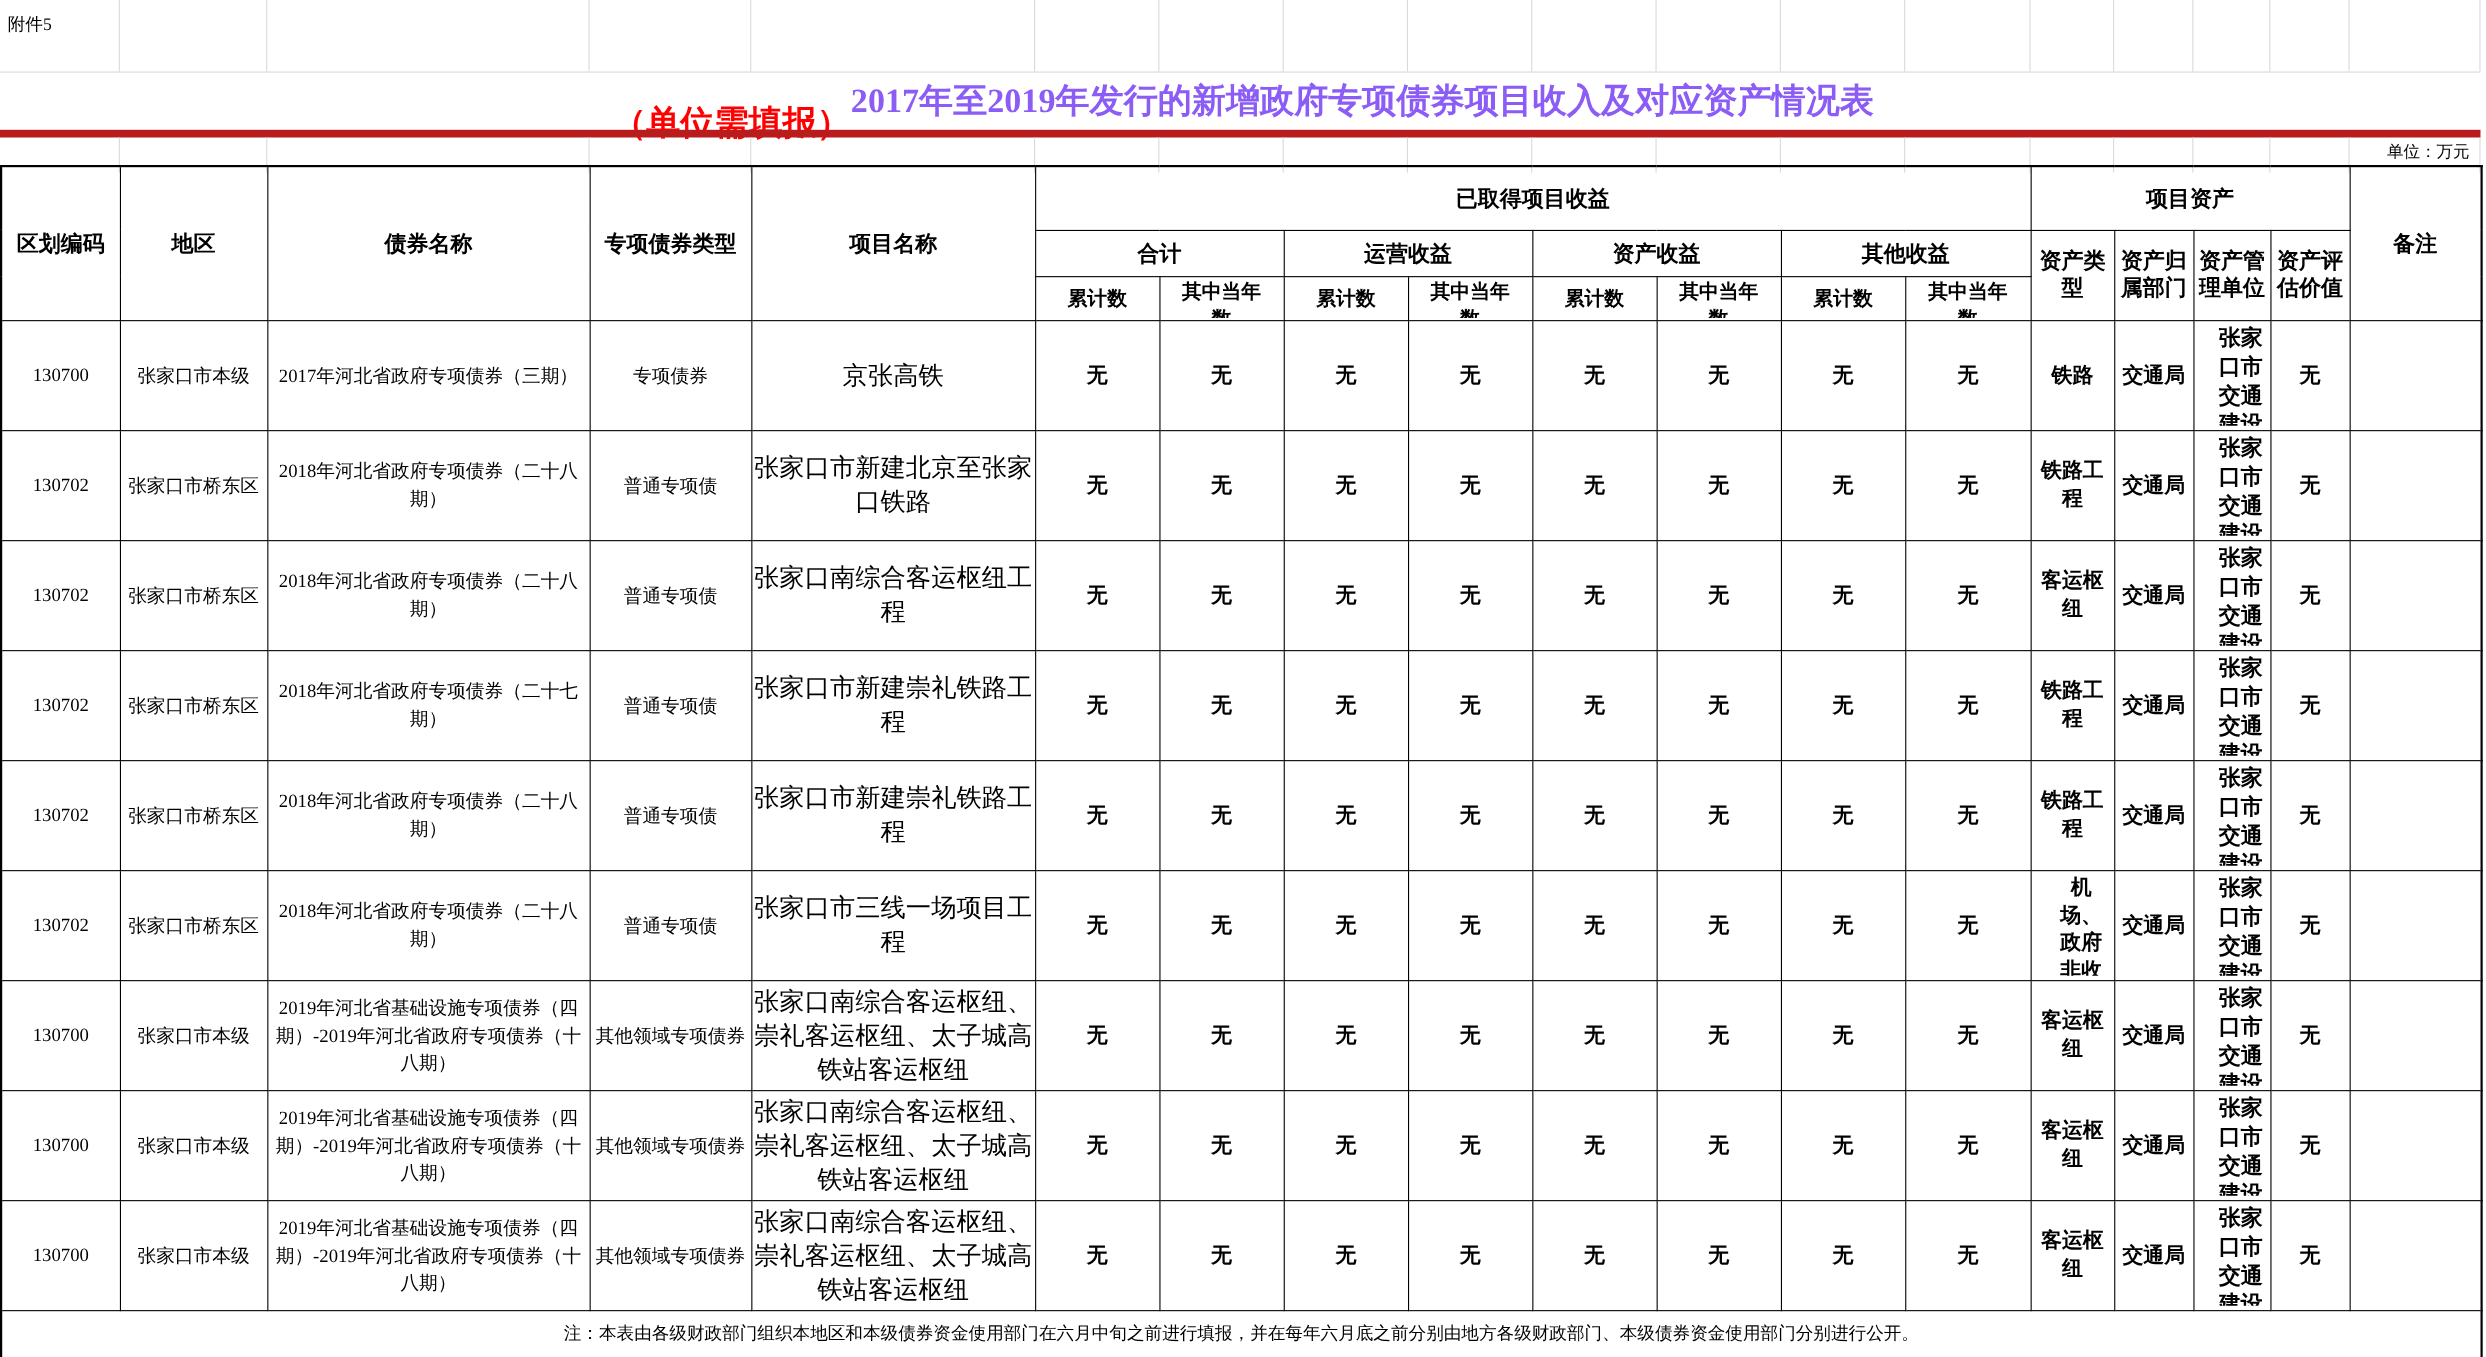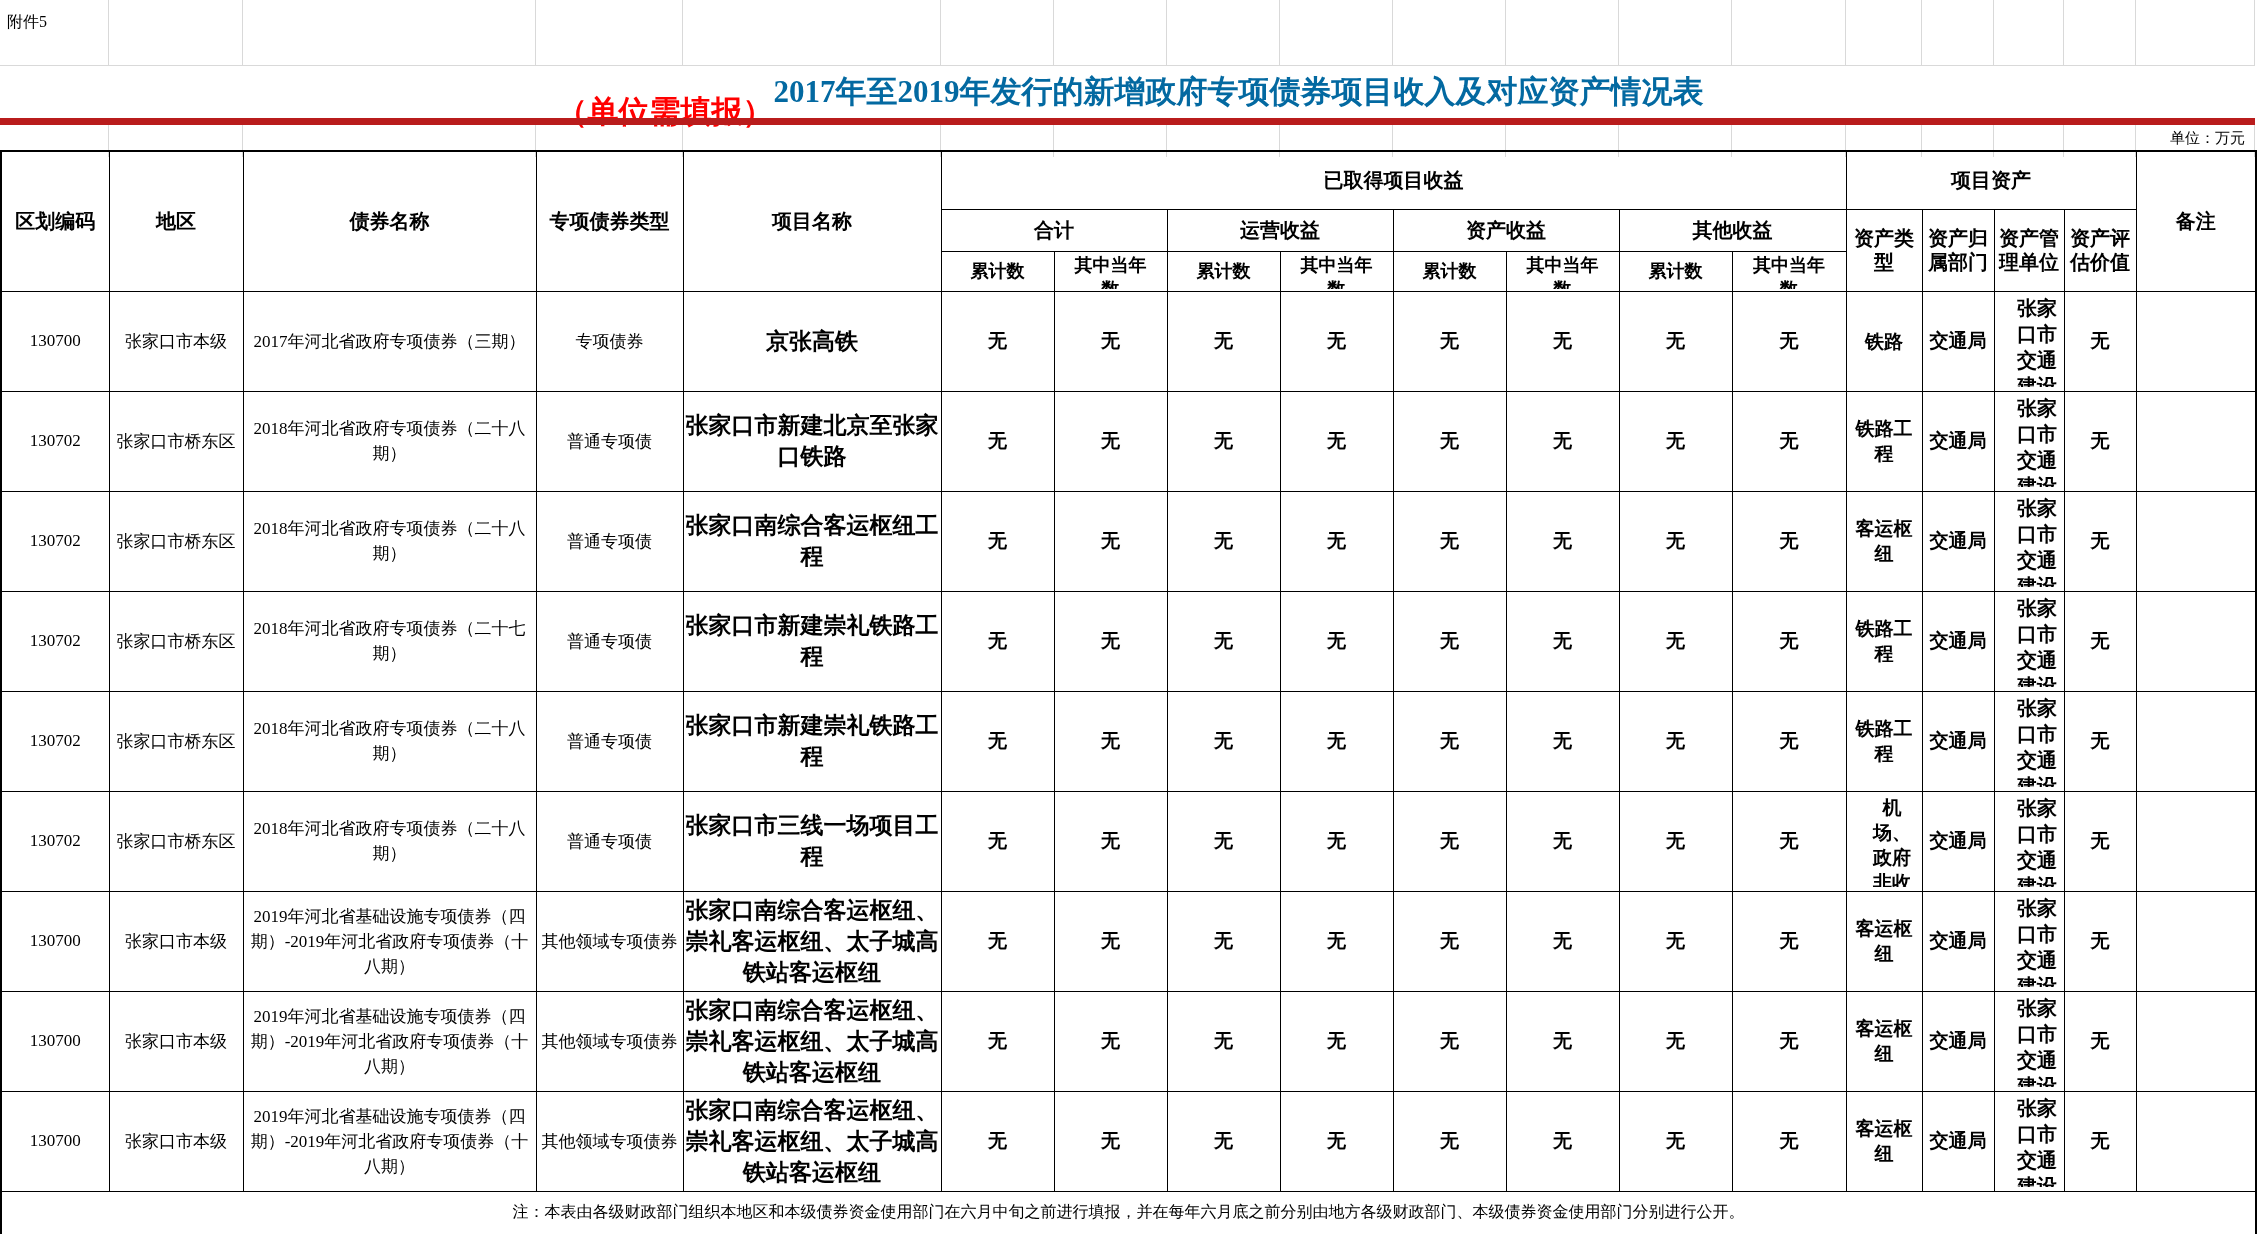--- a/index.html
+++ b/index.html
@@ -18,21 +18,21 @@
   .gridline{position:absolute;top:0;bottom:0;width:1px;background:#d9d9d9;}
   .attach{position:absolute;left:7px;top:12px;font-size:16px;}
   .unit{position:absolute;right:10px;top:4px;font-size:15px;}
   
   .title-row{
     position:absolute;left:0;top:65px;width:2260px;height:53px;
     display:flex;align-items:center;justify-content:center;
     font-size:31px;font-weight:bold;white-space:nowrap;
   }
   .t-red{color:#ff0000;margin-top:40px;}
-  .t-main{color:#0369a1;}
+  .t-main{color:#8b5cf6;}
   
   table.grid{
     position:absolute;left:0;top:150px;
     width:2255px;table-layout:fixed;
     border-collapse:collapse;border:2px solid #000;
   }
   table.grid th,table.grid td{
     border:1px solid #000;
     text-align:center;vertical-align:middle;
     padding:0 2px;overflow:hidden;
@@ -42,21 +42,21 @@
   tr.hr-b{height:42px;} tr.hr-b th{font-size:20px;}
   tr.hr-c{height:40px;} tr.hr-c th{font-size:18px;}
   th.side{font-size:19px;}
   th.asset-sub{font-size:18px;line-height:24px;}
   .wrap-narrow{width:80px;height:36px;margin:0 auto;overflow:hidden;line-height:24px;}
   tbody tr{height:100px;}
   td.code{font-size:17px;}
   td.region{font-size:17px;}
   td.bond{font-size:17px;line-height:25px;}
   td.btype{font-size:17px;}
-  td.project{font-size:23px;font-weight:bold;line-height:31px;margin-top:15px;}
+  td.project{font-size:23px;font-weight:normal;line-height:31px;margin-top:15px;}
   td.val{font-size:19px;font-weight:bold;}
   td.atype{font-size:19px;font-weight:bold;line-height:25px;}
   td.adept{font-size:19px;font-weight:bold;}
   td.amgmt{font-size:20px;font-weight:bold;}
   td.aval{font-size:19px;font-weight:bold;}
   td.remark{font-size:17px;}
   .clipv{display:block;height:92px;overflow:hidden;line-height:26px;margin:0 auto;padding-left:16px;}
   td.atype .clipv{line-height:25px;}
   
   td.note{

